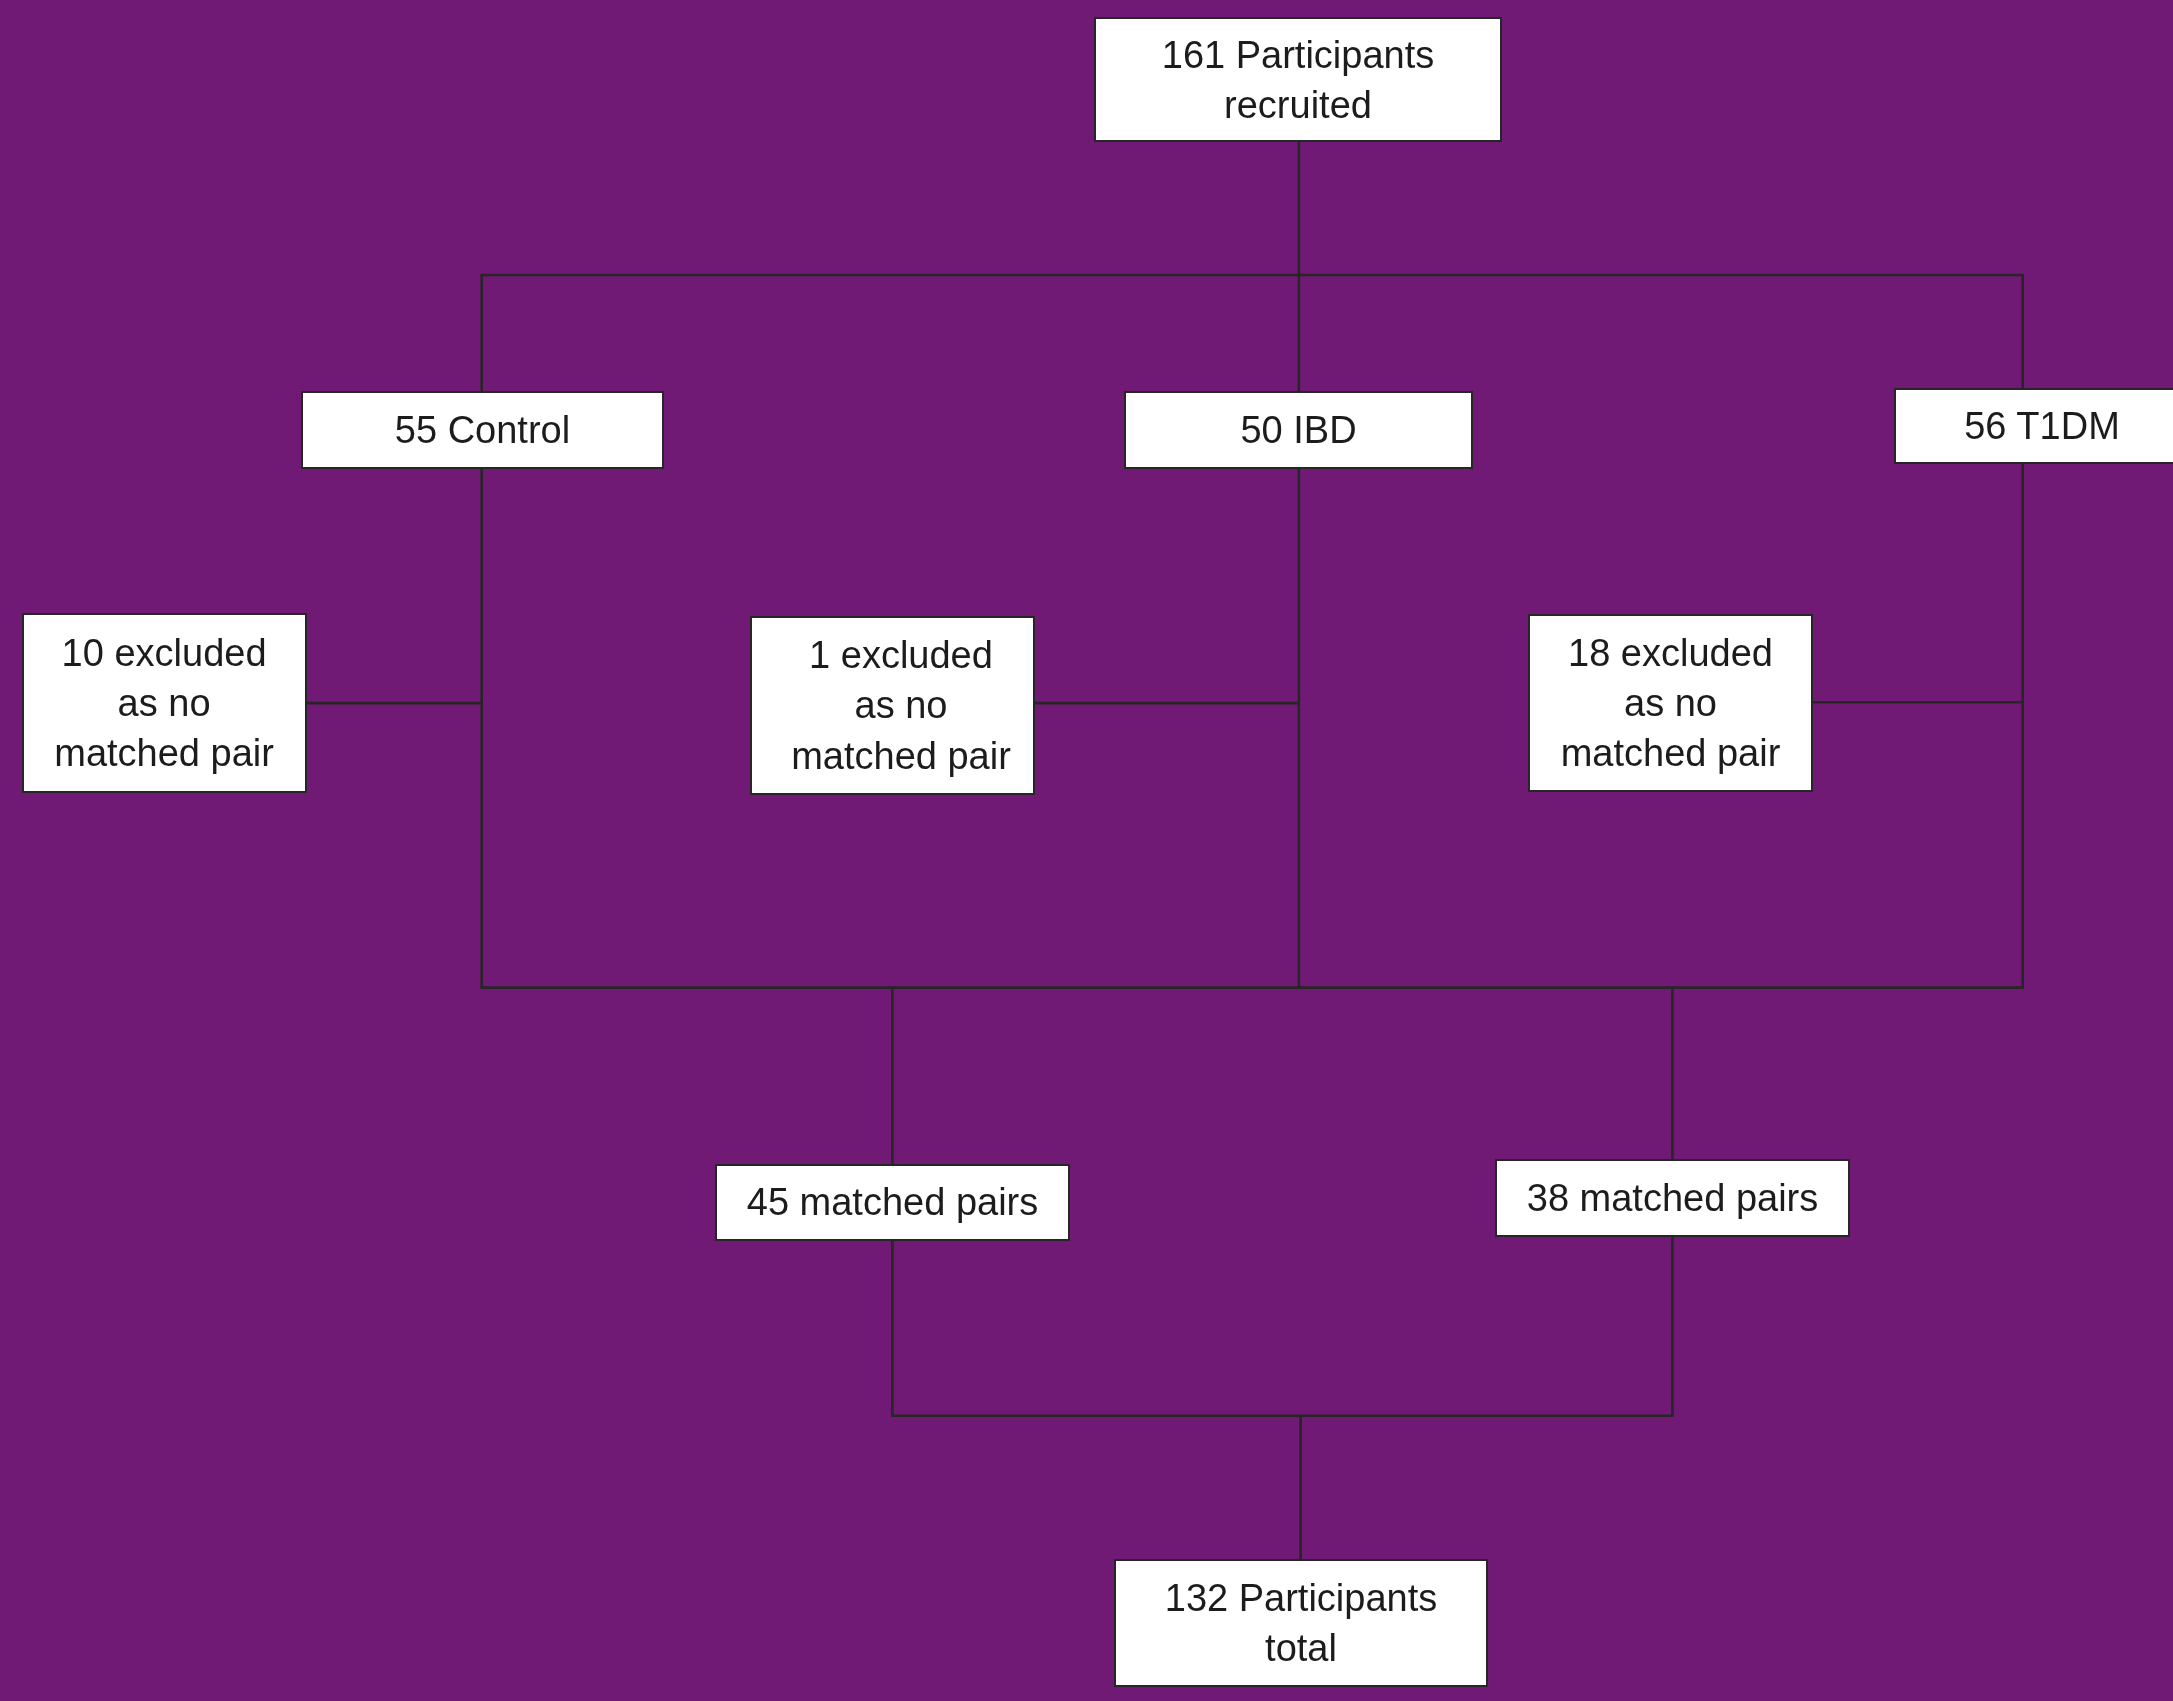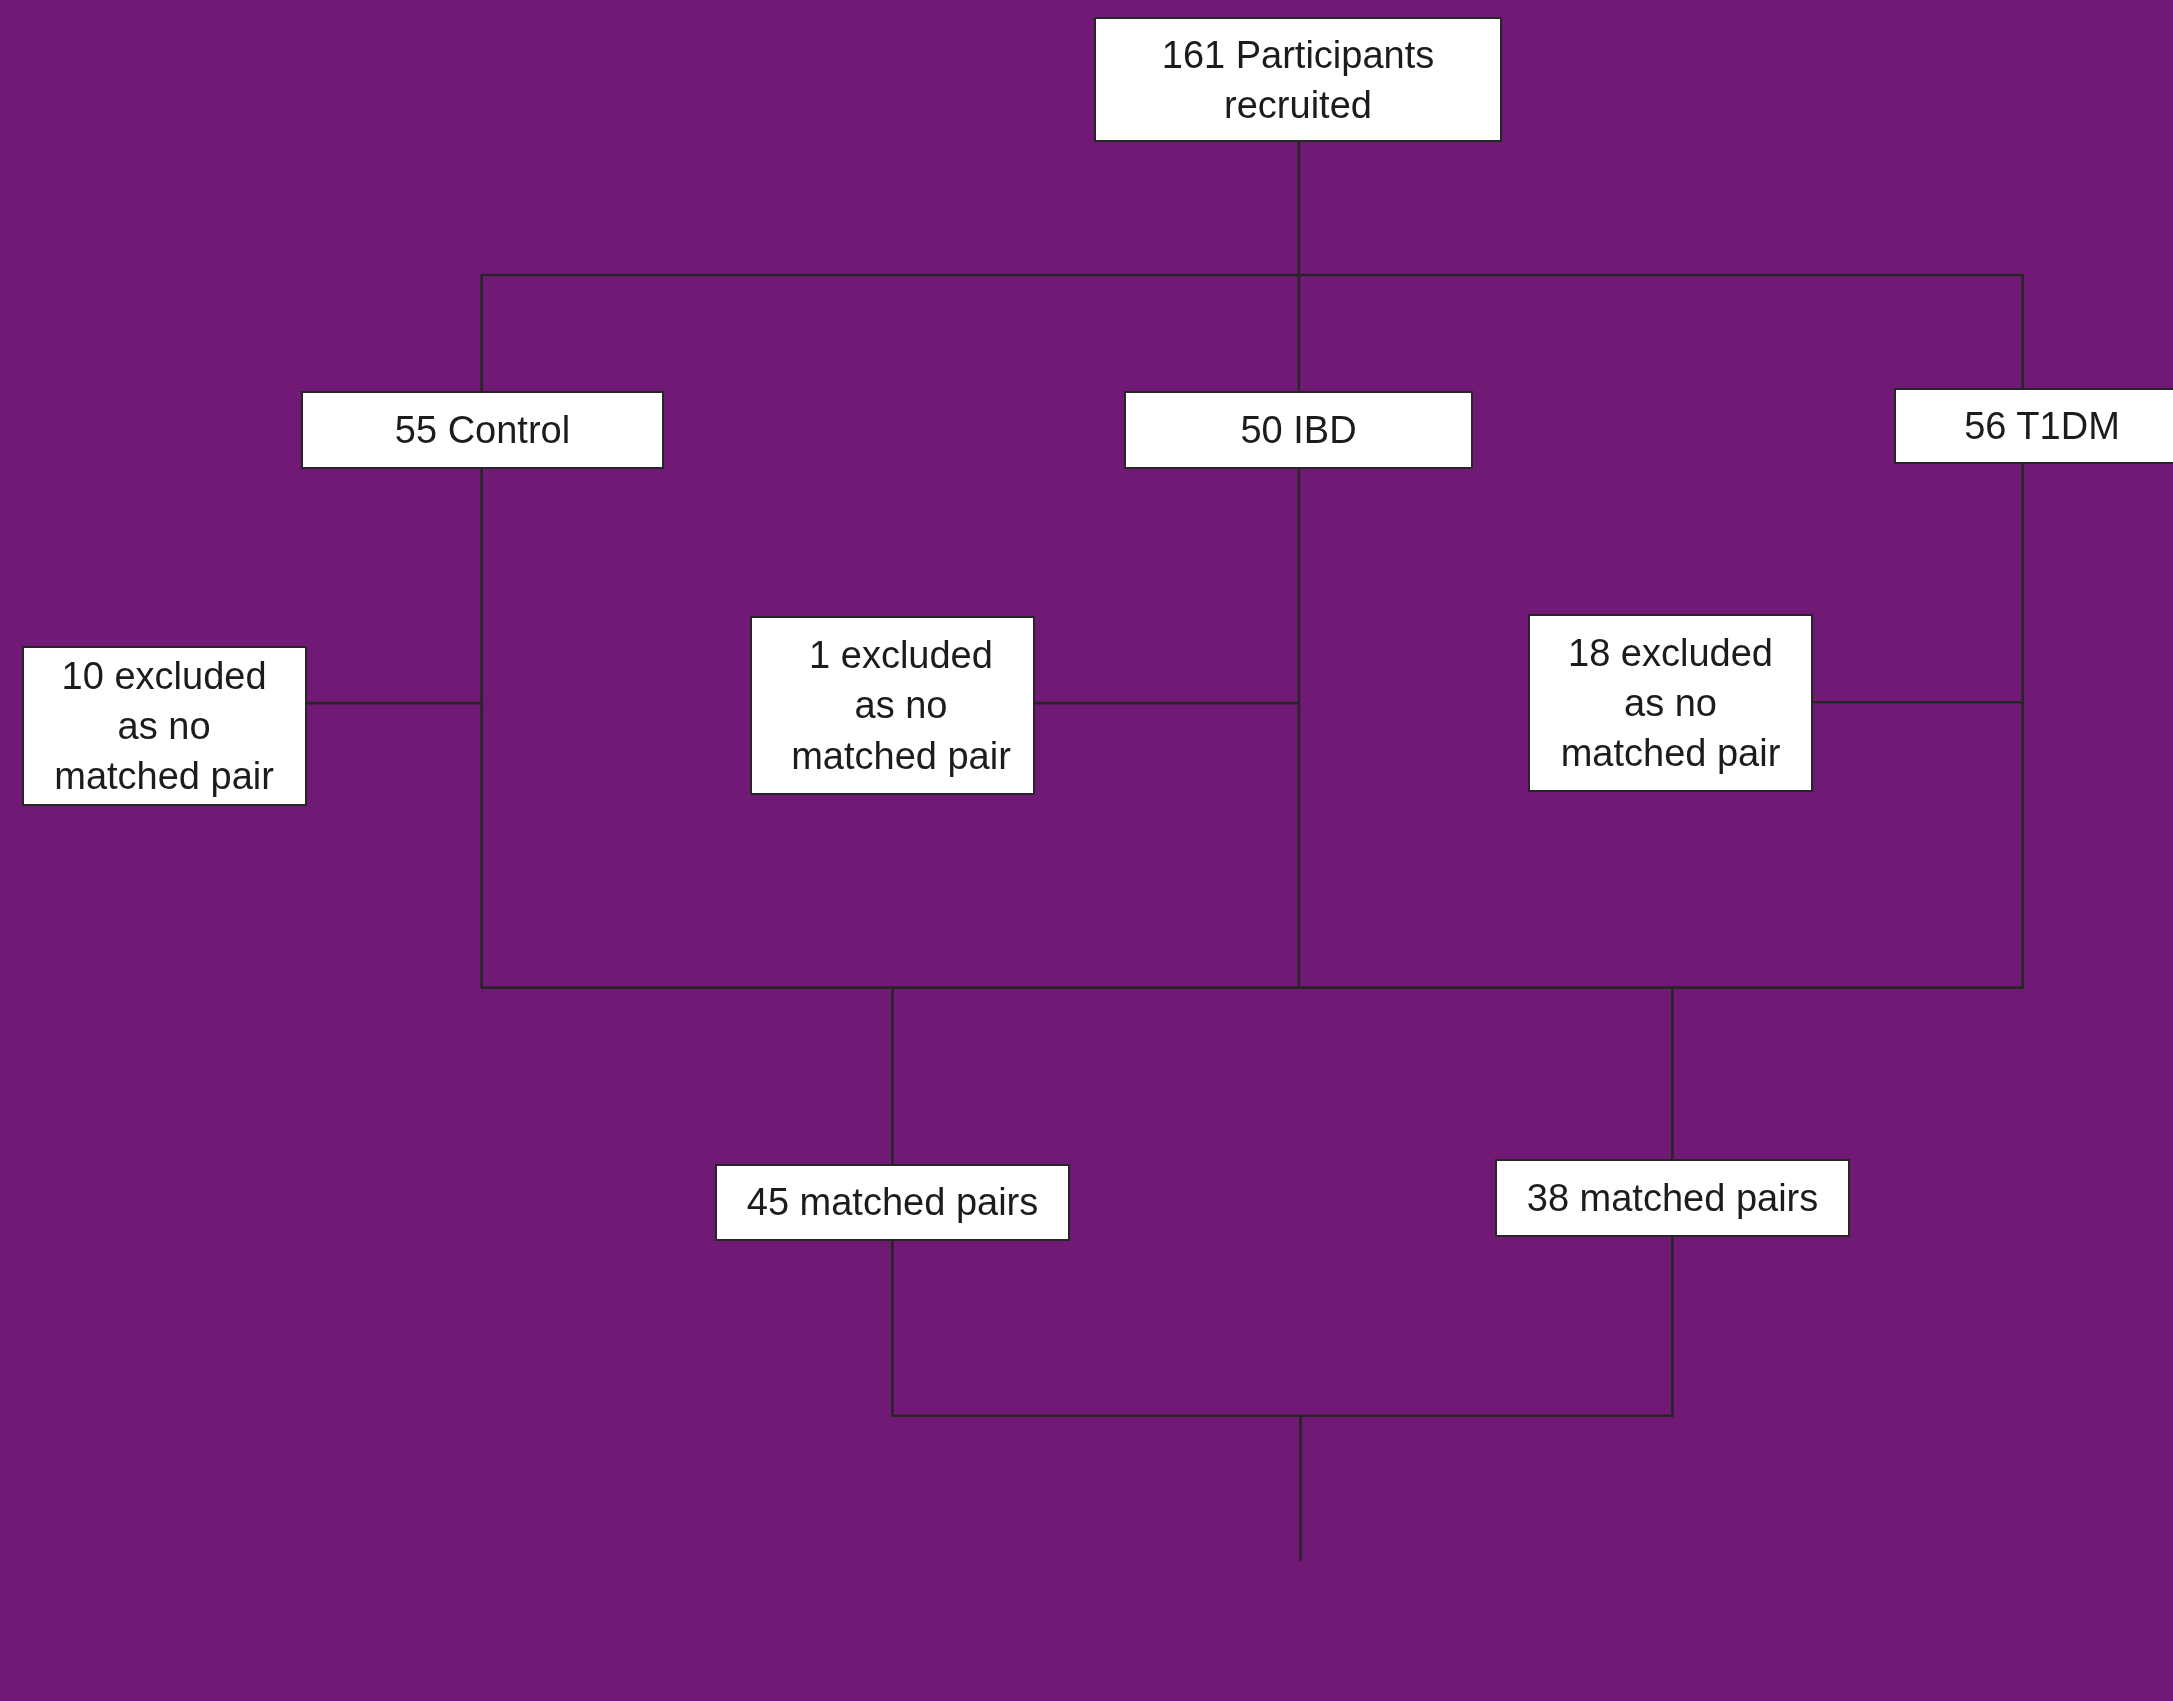--- a/index.html
+++ b/index.html
@@ -91,21 +91,21 @@
   </div>
 
   <div class="node" style="left:1124px; top:391px; width:349px; height:78px;">
     <span class="label">50 IBD</span>
   </div>
 
   <div class="node" style="left:1894px; top:388px; width:296px; height:76px;">
     <span class="label">56 T1DM</span>
   </div>
 
-  <div class="node" style="left:21.6px; top:646px; width:285px; height:160px;">
+  <div class="node" style="left:21.6px; top:613px; width:285px; height:180px;">
     <span class="label">10 excluded
 as no
 matched pair</span>
   </div>
 
   <div class="node" style="left:750px; top:616px; width:285px; height:179px;padding-left:17px;">
     <span class="label">1 excluded
 as no
 matched pair</span>
   </div>
@@ -117,15 +117,19 @@
   </div>
 
   <div class="node" style="left:715px; top:1164px; width:355px; height:77px;">
     <span class="label">45 matched pairs</span>
   </div>
 
   <div class="node" style="left:1495px; top:1159px; width:355px; height:78px;">
     <span class="label">38 matched pairs</span>
   </div>
 
+  <div class="node" style="left:1114px; top:1559px; width:374px; height:128px;">
+    <span class="label">132 Participants
+total</span>
+  </div>
 
 </div>
 
 
 </body></html>

